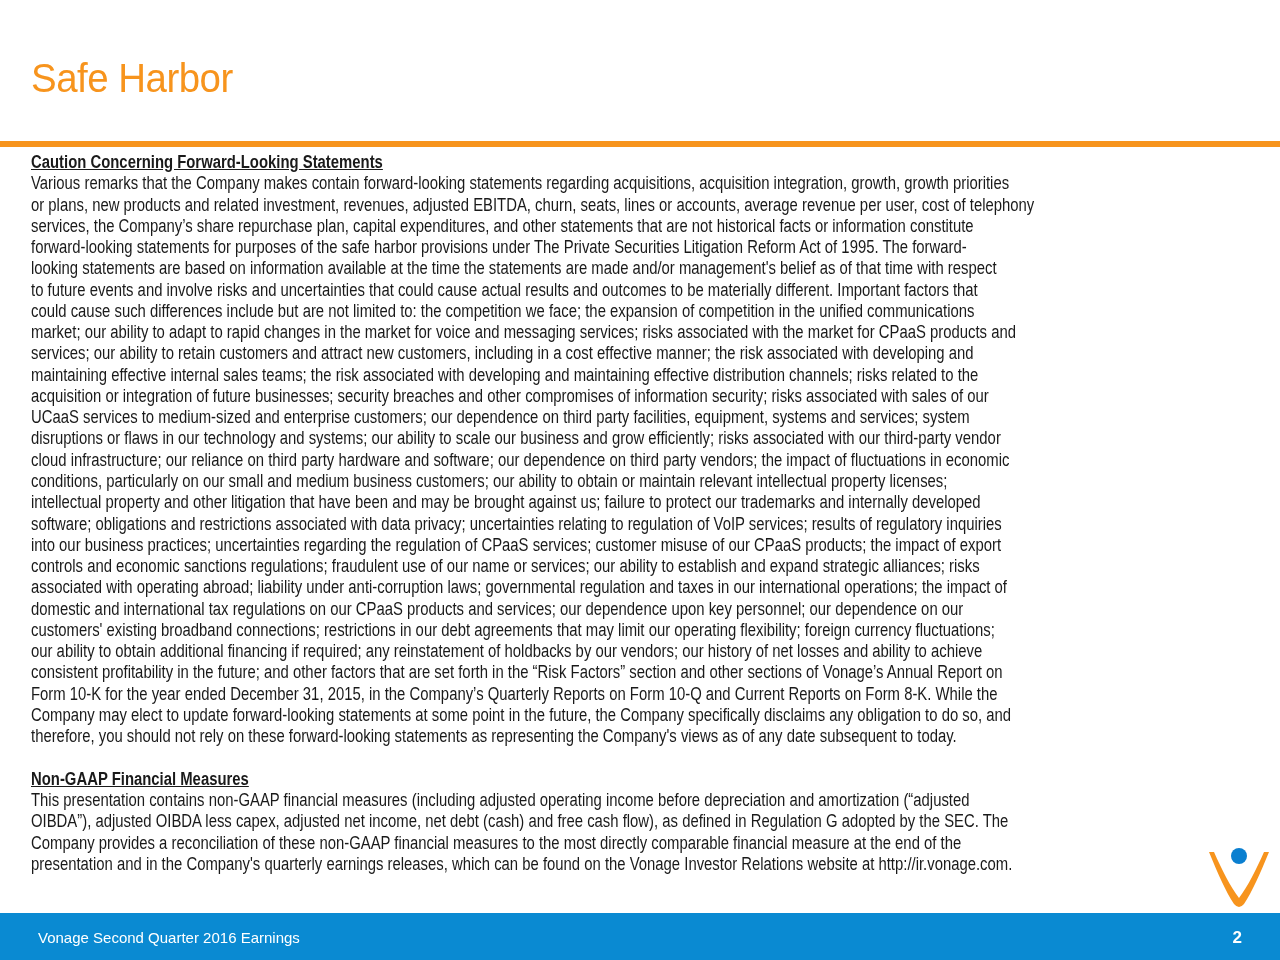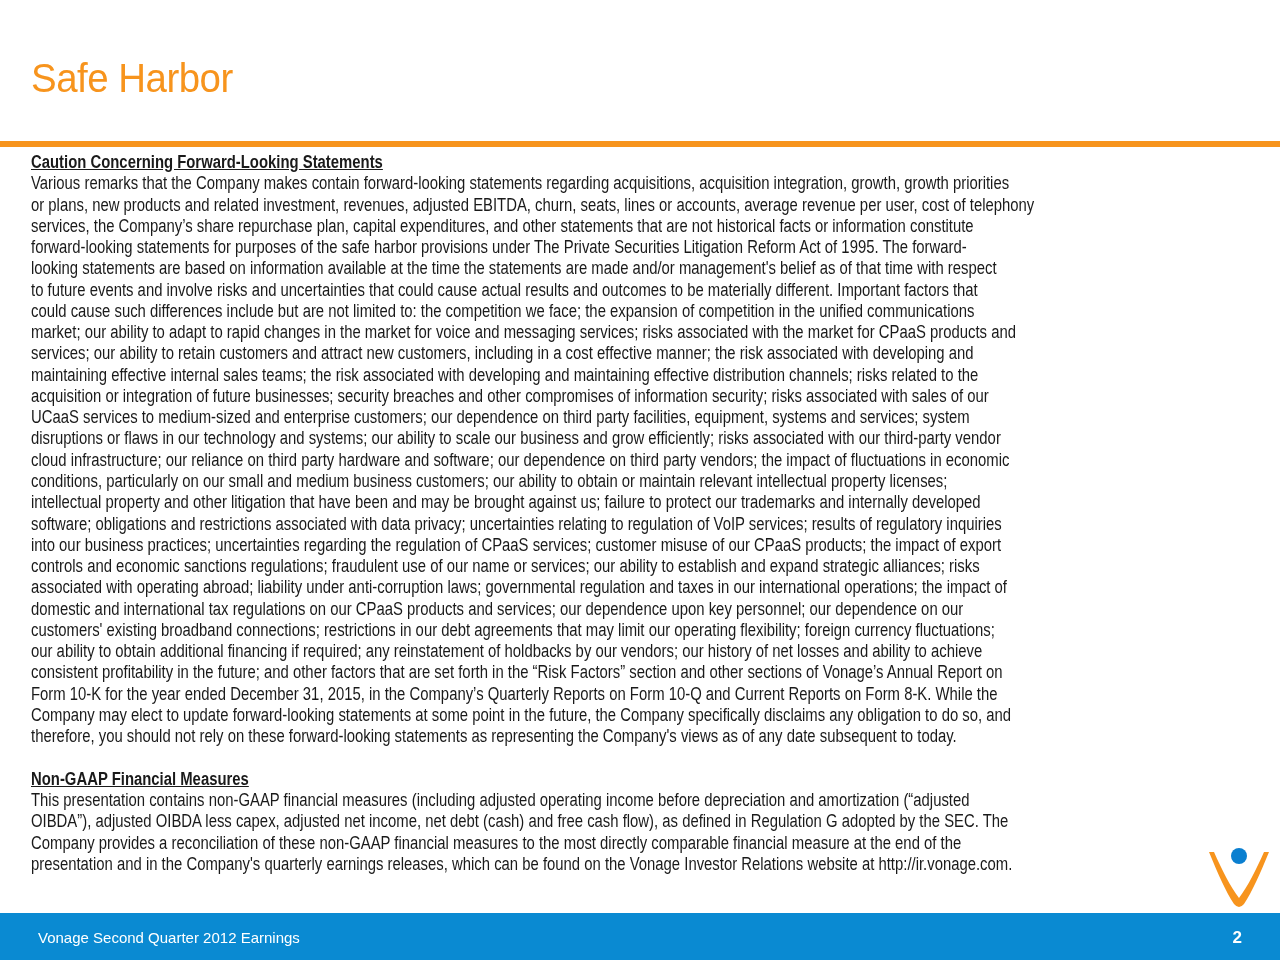--- a/index.html
+++ b/index.html
@@ -92,15 +92,15 @@
 </div>
 
 <div class="logo">
   <svg width="66" height="66" viewBox="0 0 66 66">
     <circle cx="33" cy="12" r="8" fill="#0a7fd0"></circle>
     <path d="M3 8 C 12 30, 20 48, 28 60 Q 33 66 38 60 C 46 48, 54 30, 63 8 L 58 8 C 50 26, 42 42, 33 54 C 24 42, 16 26, 8 8 Z" fill="#f7941d"></path>
   </svg>
 </div>
 
 <div class="footer">
-  <span class="footer-label">Vonage Second Quarter 2012 Earnings</span>
+  <span class="footer-label">Vonage Second Quarter 2016 Earnings</span>
   <span class="page-number">2</span>
 </div>
 
 </body></html>

